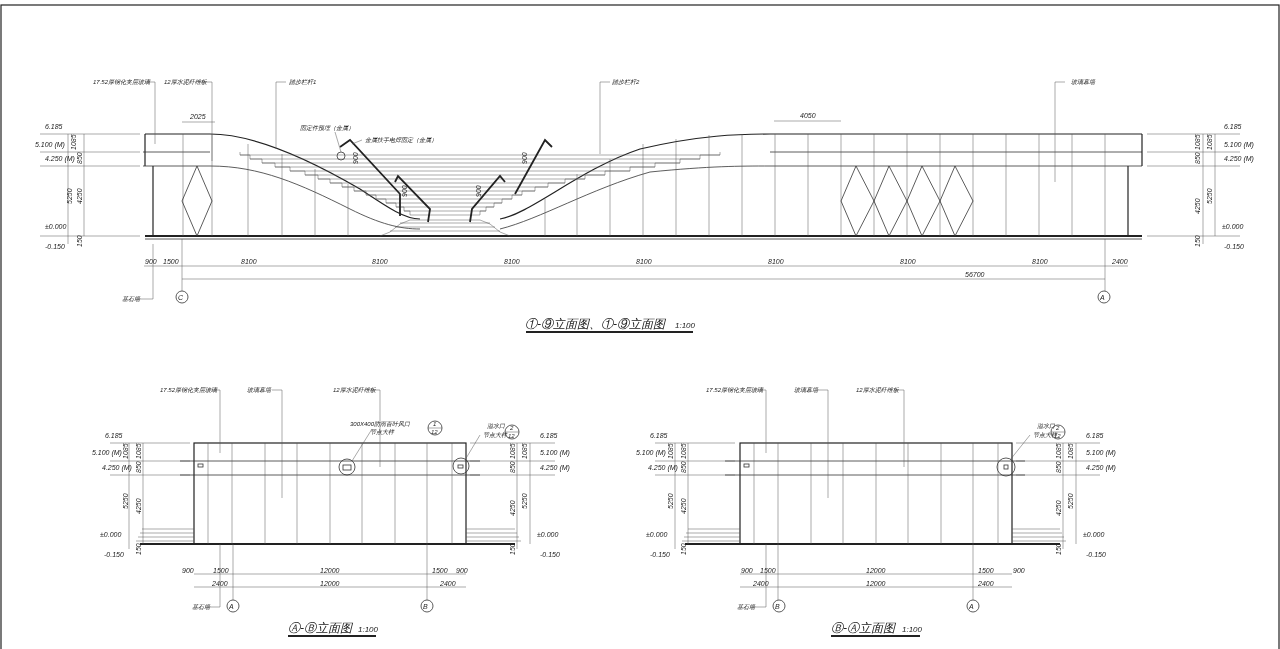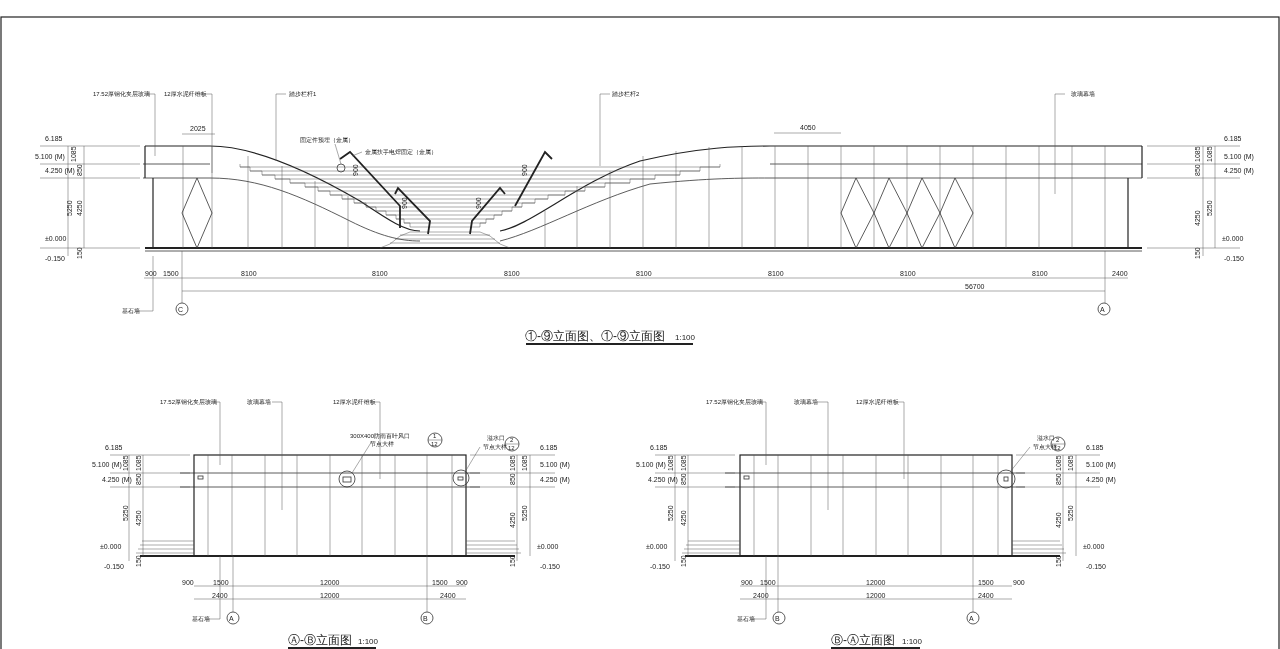--- a/index.html
+++ b/index.html
@@ -1,17 +1,17 @@
 <!DOCTYPE html>
 <html><head>
 <meta charset="utf-8">
 <style>
   html, body { margin:0; padding:0; background:#ffffff; }
   body { width:1280px; height:649px; overflow:hidden; font-family:"Liberation Sans", sans-serif; }
-  #sheet { position:absolute; left:0; top:16px; width:1280px; height:596px; }
+  #sheet { position:absolute; left:0; top:4px; width:1280px; height:596px;font-style:italic; }
   svg text { font-family:"Liberation Sans", sans-serif; fill:#222; }
   .ln { stroke:#333; stroke-width:0.8; fill:none; }
   .lnb { stroke:#222; stroke-width:1.2; fill:none; }
   .lnt { stroke:#555; stroke-width:0.5; fill:none; }
   .lnh { stroke:#222; stroke-width:1.8; fill:none; }
   .dim { font-size:7px; }
   .lbl { font-size:6px; }
   .ttl { font-size:12px; }
   .sc { font-size:8px; }
 </style>

